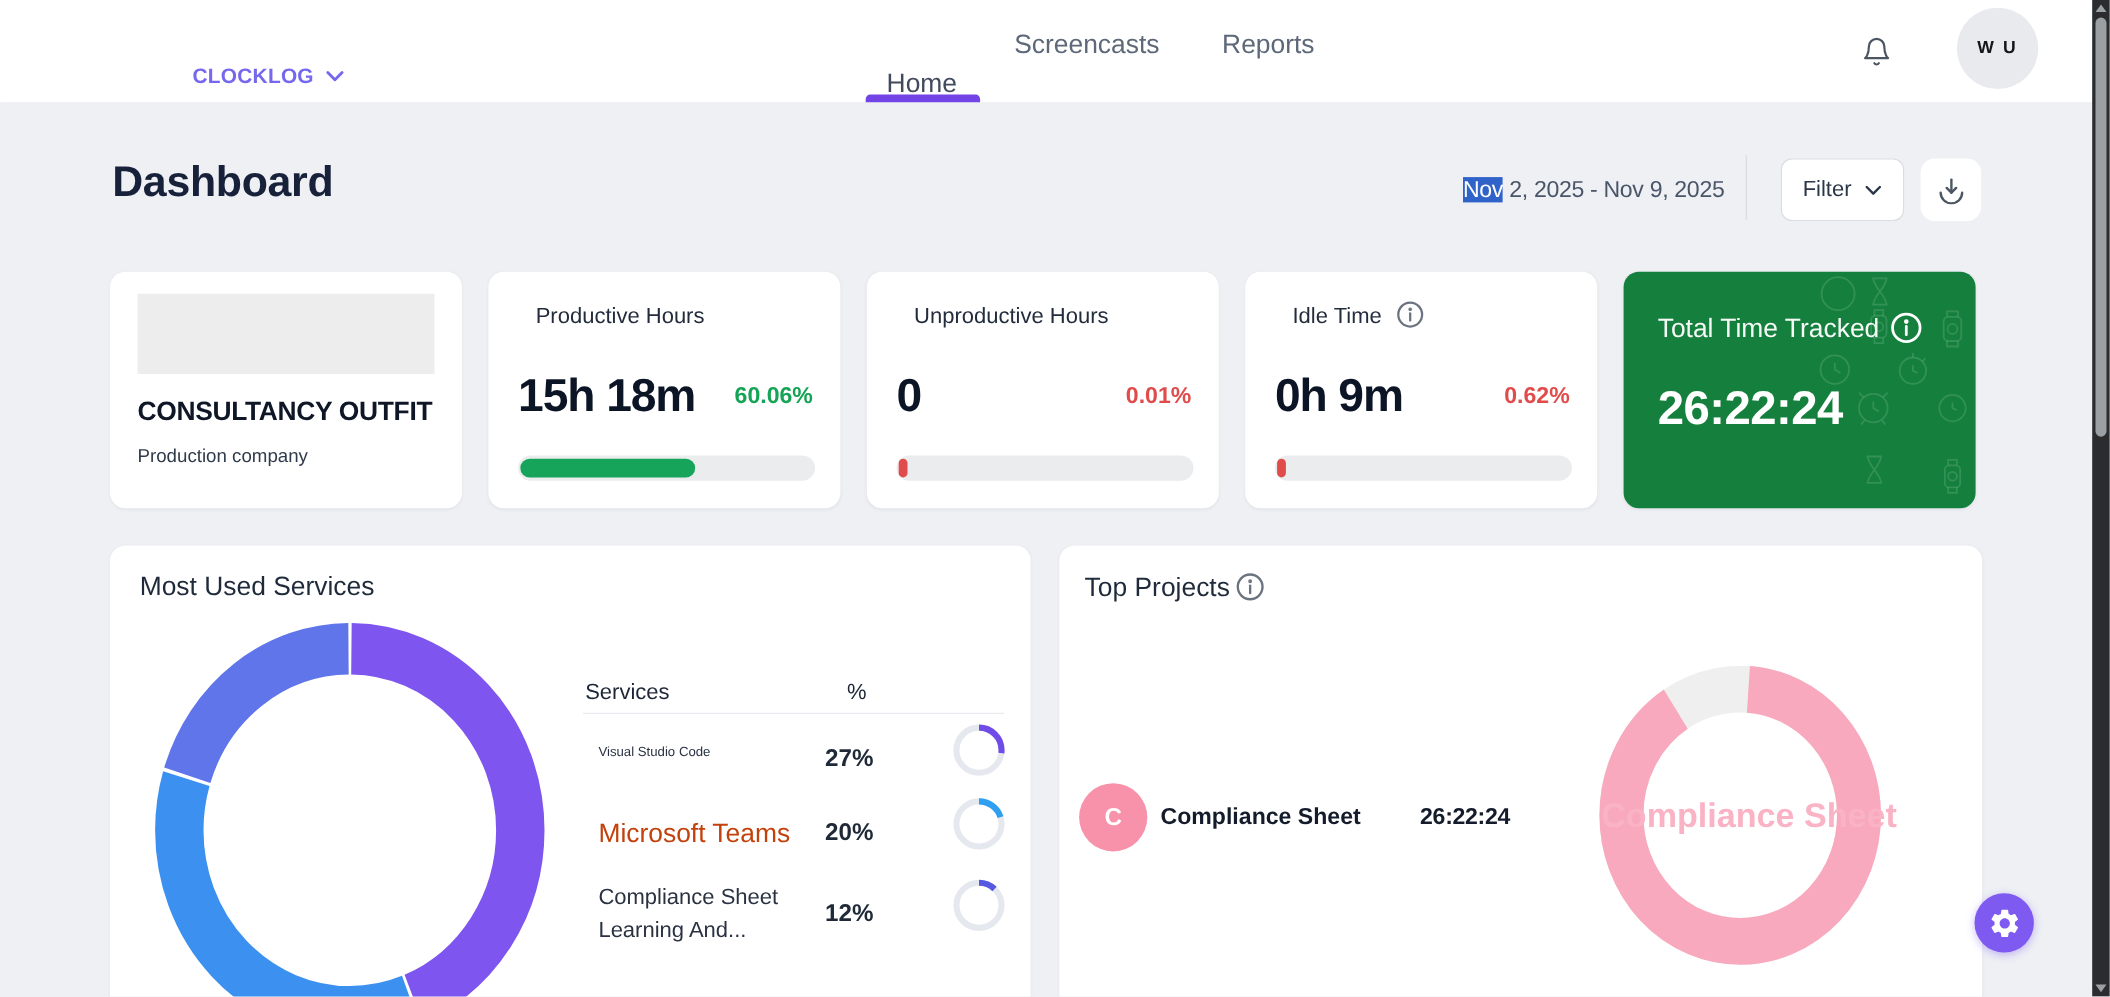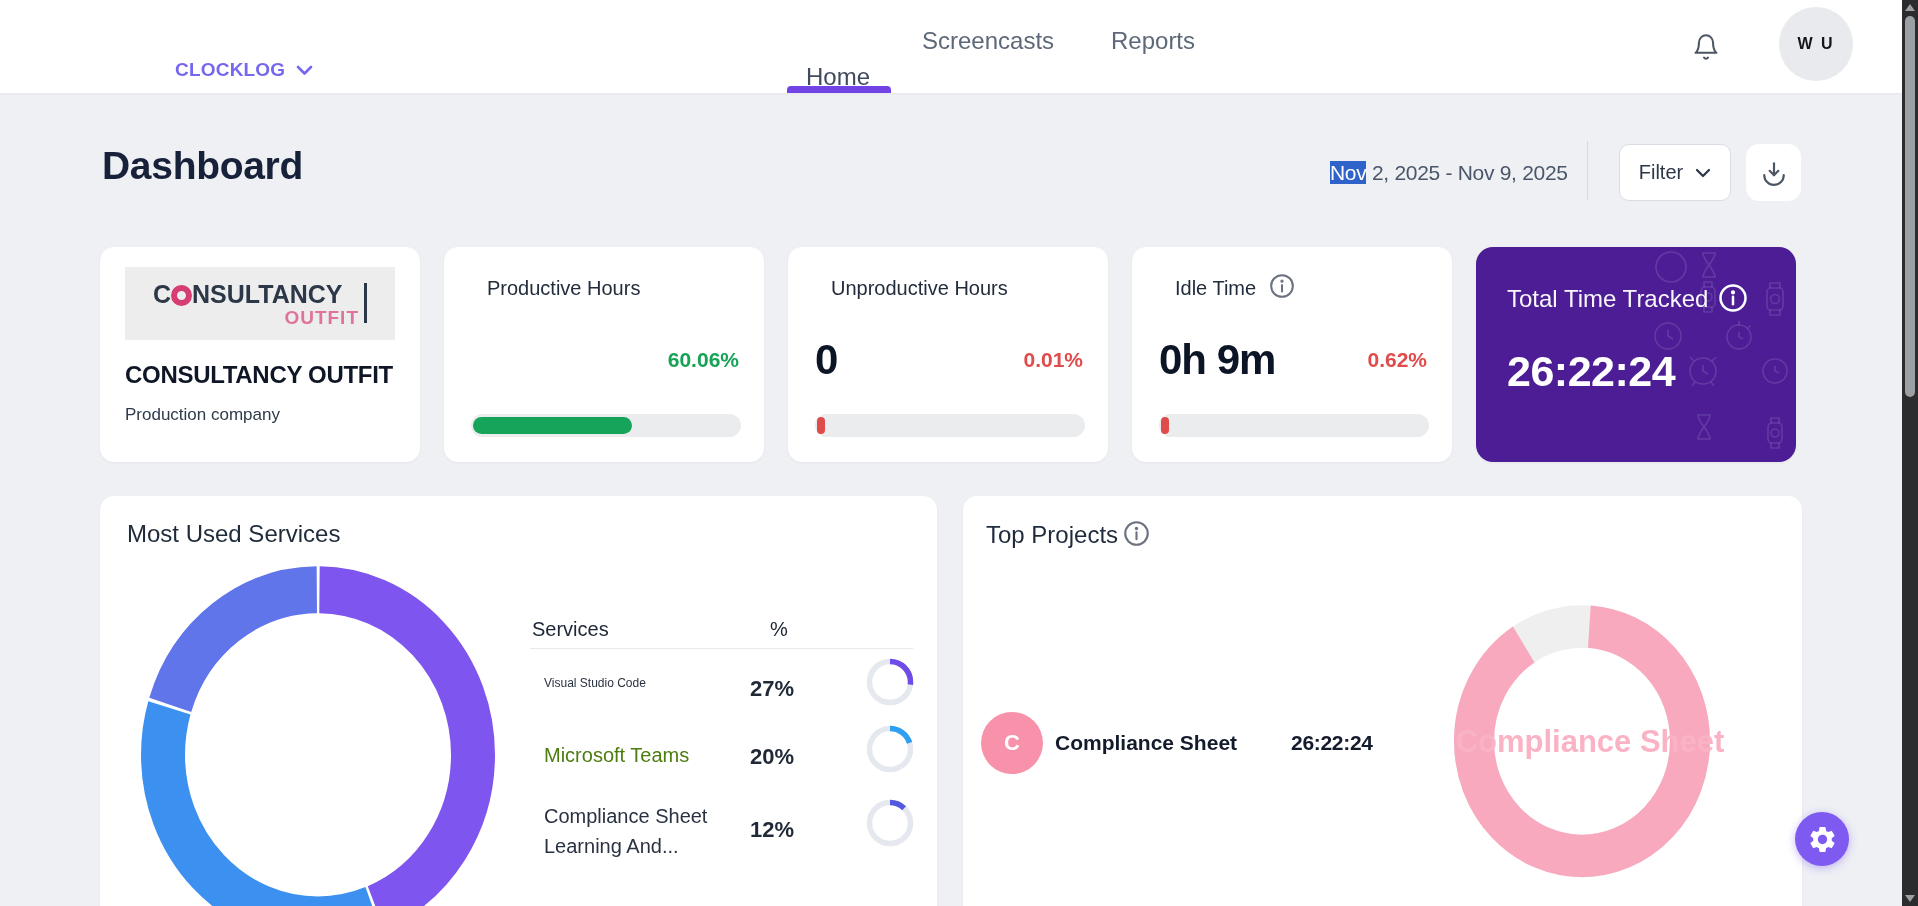--- a/index.html
+++ b/index.html
@@ -64,31 +64,27 @@
 <div id="dlbtn">
   <svg width="26" height="26" viewBox="0 0 24 24" fill="none" stroke="#4b5563" stroke-width="2" stroke-linecap="round" stroke-linejoin="round">
     <path d="M12 3v11"></path>
       <path d="M8 10l4 4 4-4"></path>
       <path d="M3 12a9 9 0 0 0 18 0" transform="translate(0,2)"></path>
   </svg>
 </div>
 
 <div class="card" style="left:100px;">
   <div style="position:absolute; left:25px; top:20px; width:270px; height:73px; background:#ededed;"></div>
-  <div style="position:absolute; left:53px; top:36px; width:214px;">
-    <div style="font-size:25px; font-weight:800; color:#2c3747; letter-spacing:0px; line-height:22px; white-space:nowrap;">C<span style="display:inline-block; width:21px; height:21px; border:6px solid #d63d72; border-radius:50%; vertical-align:-3px;"></span>NSULTANCY</div>
-    <div style="font-size:19px; font-weight:700; color:#e0739b; letter-spacing:1px; text-align:right; margin-top:1px; padding-right:8px;">OUTFIT</div>
-    <div style="position:absolute; right:0px; top:0px; width:3px; height:40px; background:#2c3747;"></div>
-  </div>
   <div style="position:absolute; left:25px; top:114px; font-size:24px; font-weight:800; color:#0f1727; letter-spacing:-0.3px;">CONSULTANCY OUTFIT</div>
   <div style="position:absolute; left:25px; top:158px; font-size:17px; color:#2f3a4a;">Production company</div>
 </div>
 
 <div class="card" style="left:444px;">
   <div class="ctitle">Productive Hours</div>
+  <div class="cval">15h 18m</div>
   <div class="cpct" style="right:25px; color:#15a356;">60.06%</div>
   <div class="bar">
       <div class="fill" style="width:159px; background:#16a45a;"></div>
     </div>
 </div>
 
 <div class="card" style="left:788px;">
   <div class="ctitle">Unproductive Hours</div>
   <div class="cval">0</div>
   <div class="cpct" style="right:25px; color:#e04b4b;">0.01%</div>
@@ -104,21 +100,21 @@
       <line x1="12" y1="11" x2="12" y2="17" stroke-linecap="round"></line>
       <circle cx="12" cy="7.5" r="0.6" fill="#6b7280"></circle>
     </svg>
   <div class="cval">0h 9m</div>
   <div class="cpct" style="right:25px; color:#e04b4b;">0.62%</div>
   <div class="bar">
       <div class="fill" style="width:8px; background:#e04b4b;"></div>
     </div>
 </div>
 
-<div class="card" style="left:1476px; background:#4c1d95;border-radius:17px;">
+<div class="card" style="left:1476px; background:#15803d;">
   <svg style="position:absolute; inset:0; border-radius:14px;" width="320" height="215" viewBox="0 0 320 215" fill="none" stroke="rgba(255,255,255,0.13)" stroke-width="1.6">
     <circle cx="195" cy="20" r="15"></circle>
     <g transform="translate(232,50)">
         <rect x="-7" y="-10" width="14" height="20" rx="4"></rect>
         <circle cx="0" cy="0" r="4"></circle>
         <path d="M-4 -10 v-5 h8 v5 M-4 10 v5 h8 v-5"></path>
       </g>
     <g transform="translate(299,52)">
         <rect x="-8" y="-11" width="16" height="22" rx="4"></rect>
         <circle cx="0" cy="0" r="4.5"></circle>
@@ -168,21 +164,21 @@
   <svg style="position:absolute; left:0px; top:0px; transform:scaleY(1.065); transform-origin:0 0;" width="400" height="560" viewBox="0 0 400 560">
       <circle cx="218" cy="243" r="155" fill="none" stroke="#7e55ee" stroke-width="44" stroke-dasharray="425.8 973.9" stroke-dashoffset="-1.5" transform="rotate(-90 218 243)"></circle>
       <circle cx="218" cy="243" r="155" fill="none" stroke="#3b90f0" stroke-width="44" stroke-dasharray="344.6 973.9" stroke-dashoffset="-430.2" transform="rotate(-90 218 243)"></circle>
       <circle cx="218" cy="243" r="155" fill="none" stroke="#5f75e9" stroke-width="44" stroke-dasharray="194.5 973.9" stroke-dashoffset="-777.8" transform="rotate(-90 218 243)"></circle>
   </svg>
   <div style="position:absolute; left:432px; top:122px; font-size:20px; color:#1c2636;">Services</div>
   <div style="position:absolute; left:670px; top:122px; font-size:20px; color:#1c2636;">%</div>
   <div style="position:absolute; left:430px; top:152px; width:383px; height:1px; background:#e7e9ed;"></div>
   <div style="position:absolute; left:444px; top:180px; font-size:12px; color:#2a3242;">Visual Studio Code</div>
   <div style="position:absolute; left:650px; top:180px; font-size:22px; font-weight:700; color:#1f2937;">27%</div>
-  <div style="position:absolute; left:444px; top:248px; font-size:20px; color:#4d7c0f;">Microsoft Teams</div>
+  <div style="position:absolute; left:444px; top:248px; font-size:24px; color:#c2410c;">Microsoft Teams</div>
   <div style="position:absolute; left:650px; top:248px; font-size:22px; font-weight:700; color:#1f2937;">20%</div>
   <div style="position:absolute; left:444px; top:305px; font-size:20px; color:#2a3242; line-height:30px;">Compliance Sheet<br>Learning And...</div>
   <div style="position:absolute; left:650px; top:321px; font-size:22px; font-weight:700; color:#1f2937;">12%</div>
   <svg style="position:absolute; left:766px; top:162px;" width="48" height="48" viewBox="0 0 48 48">
       <circle cx="24" cy="24" r="20.5" fill="none" stroke="#e5e8ee" stroke-width="5.5"></circle>
       <circle cx="24" cy="24" r="20.5" fill="none" stroke="#6f4be8" stroke-width="5.5" stroke-dasharray="34.8 128.8" transform="rotate(-90 24 24)"></circle>
     </svg>
   <svg style="position:absolute; left:766px; top:229px;" width="48" height="48" viewBox="0 0 48 48">
       <circle cx="24" cy="24" r="20.5" fill="none" stroke="#e5e8ee" stroke-width="5.5"></circle>
       <circle cx="24" cy="24" r="20.5" fill="none" stroke="#2f9ff2" stroke-width="5.5" stroke-dasharray="25.8 128.8" transform="rotate(-90 24 24)"></circle>

